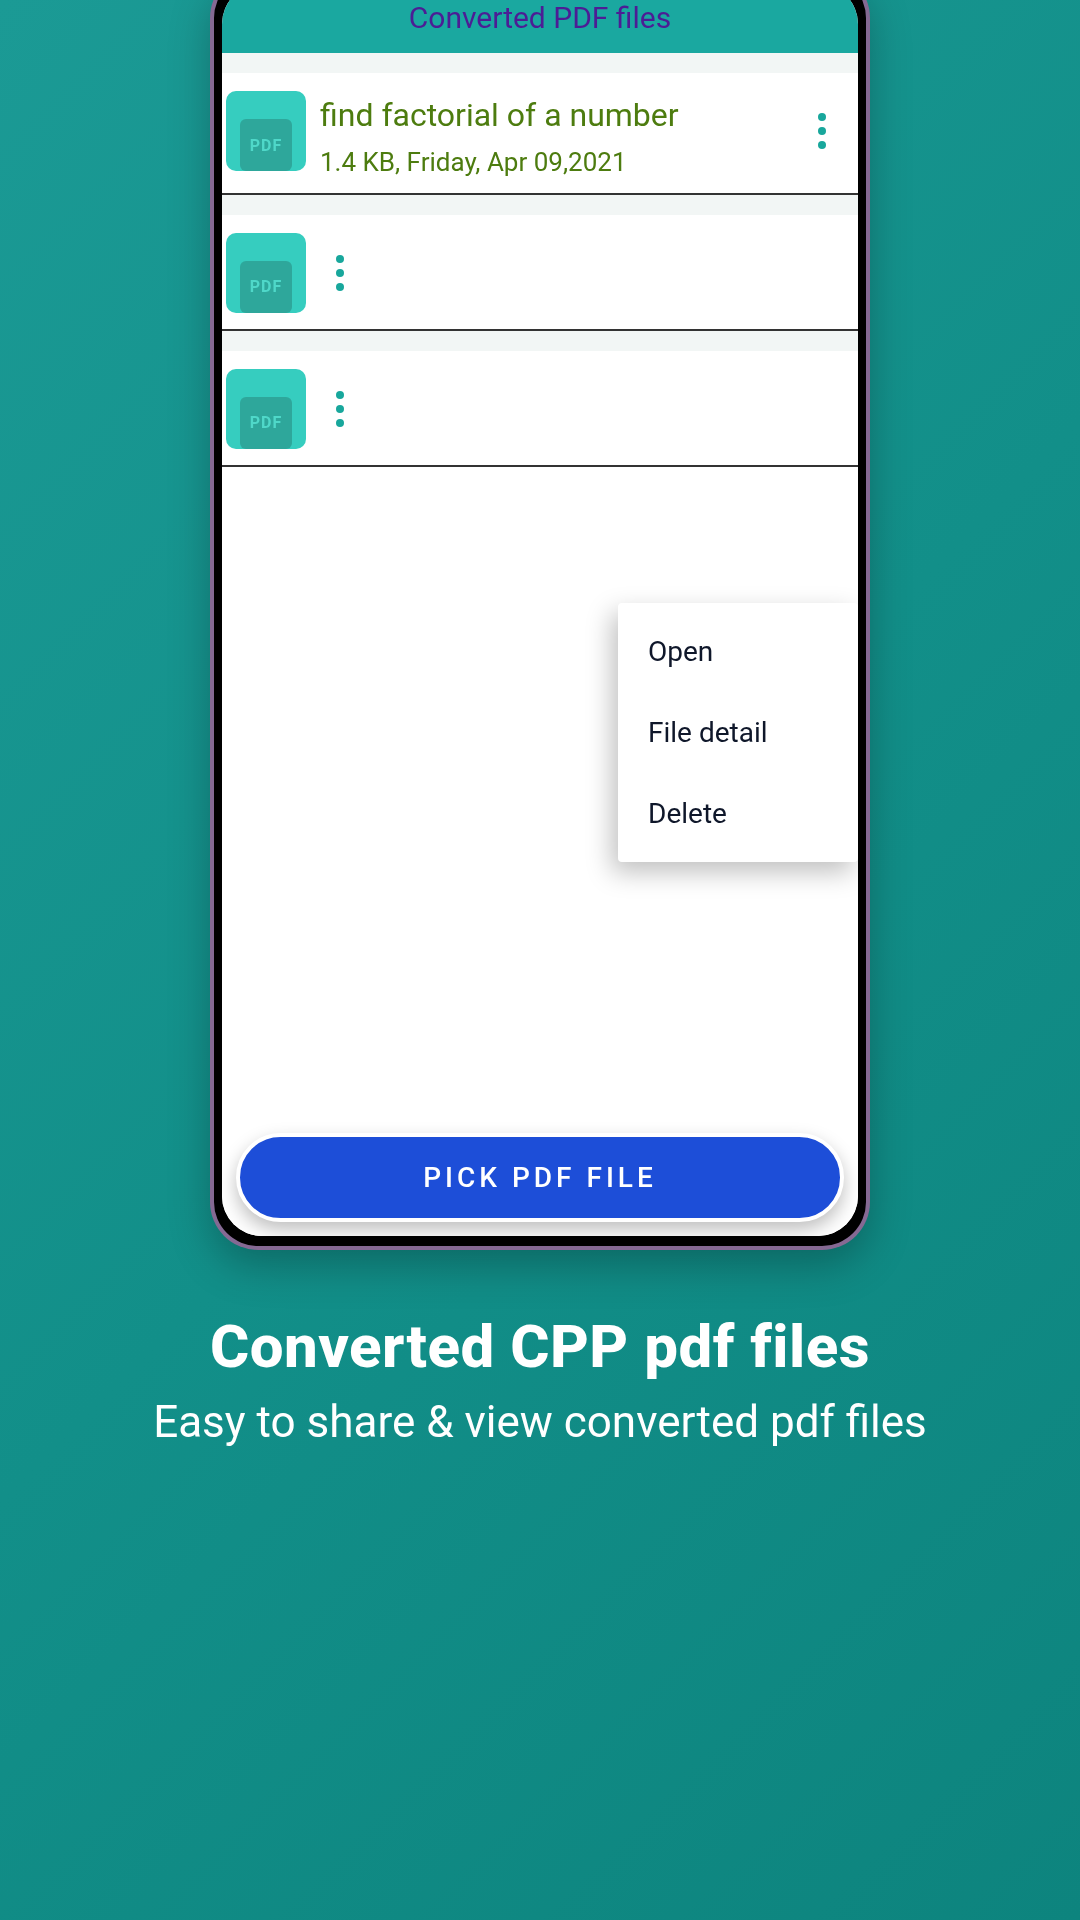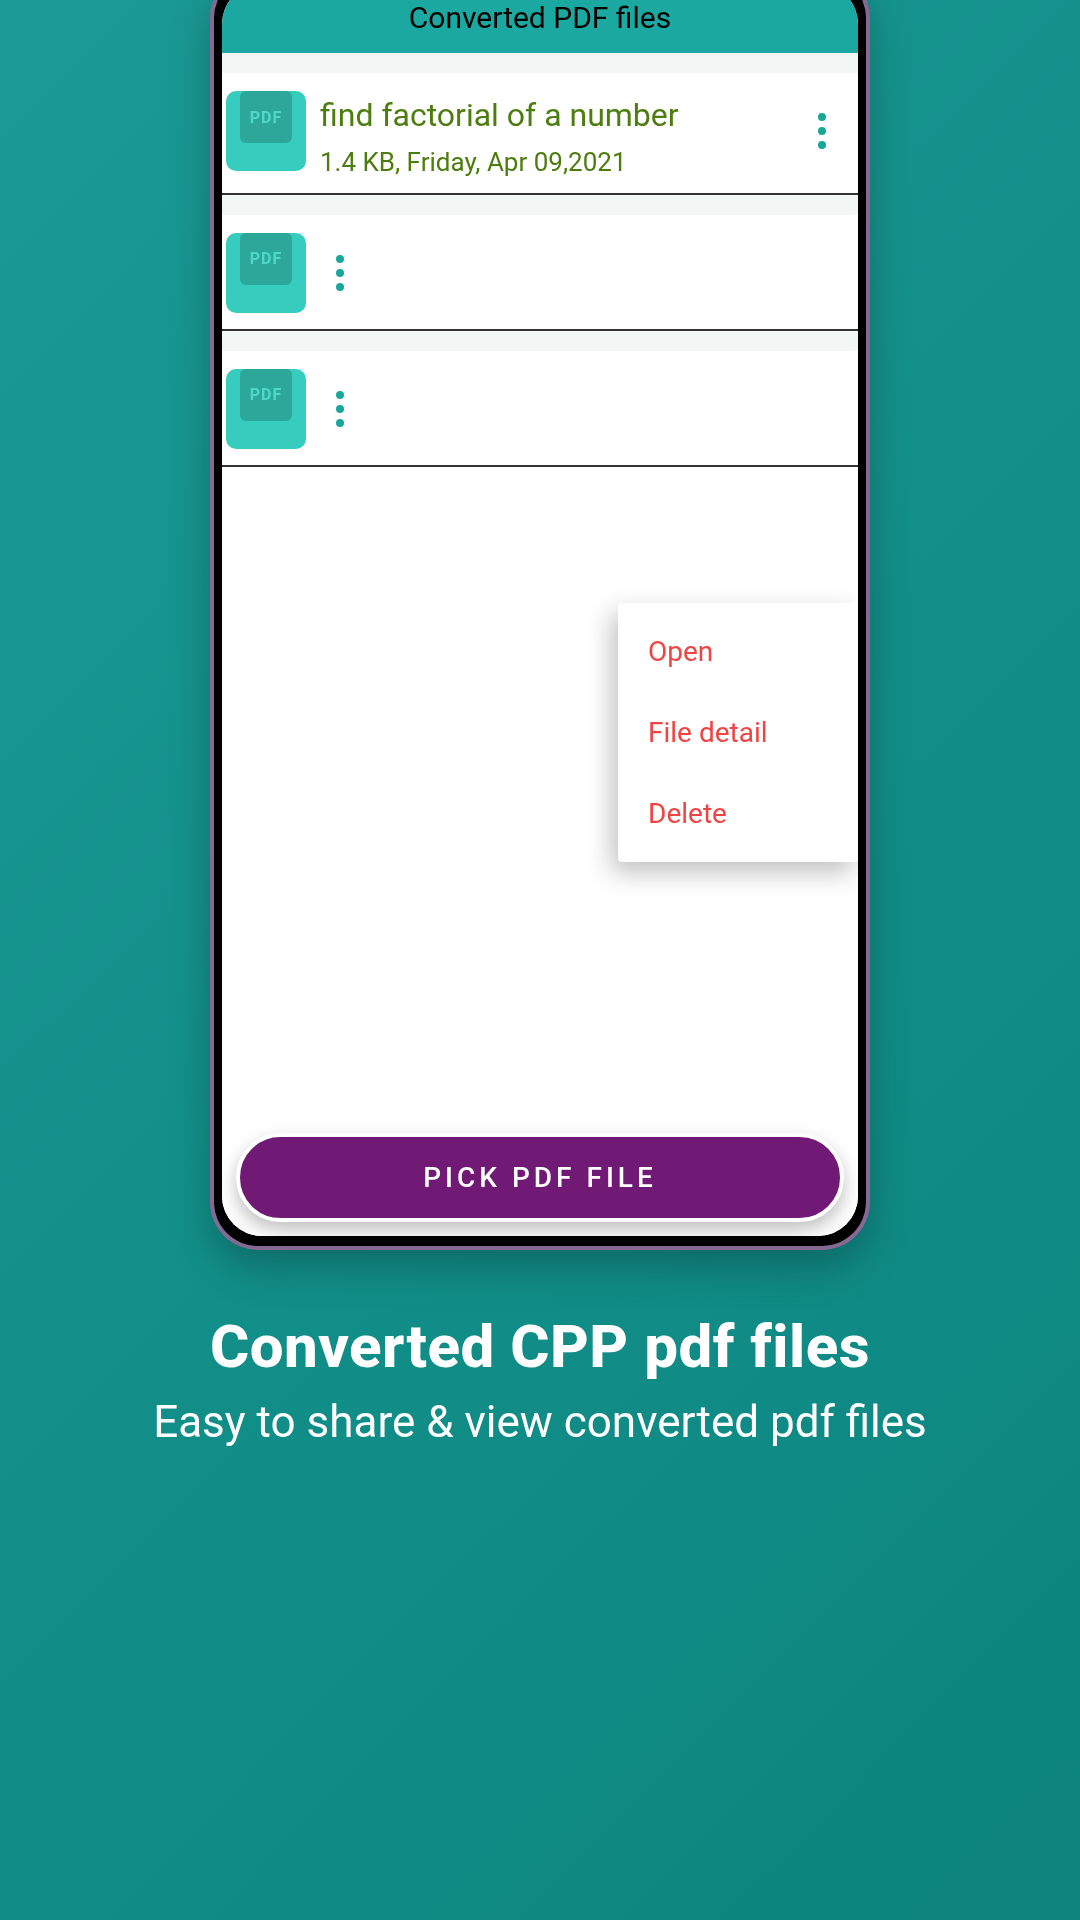--- a/index.html
+++ b/index.html
@@ -44,21 +44,21 @@
     flex-direction: column;
   }
 
   
   .app-header {
     background: #1aa8a0;
     padding: 16px 0 18px;
     text-align: center;
   }
   .app-header .title {
-    color: #000000;
+    color: #4c1d95;
     font-size: 30px;
     font-weight: 400;
   }
 
   
   .file-list {
     background: #fff;
     flex: 1;
     position: relative;
   }
@@ -71,21 +71,21 @@
   }
   .item:last-of-type { border-bottom: 2px solid #333; }
 
   .pdf-icon {
     width: 80px; height: 80px;
     background: #36cdbf;
     border-radius: 10px;
     margin-right: 14px;
     flex-shrink: 0;
     display: flex;
-    align-items: flex-start;
+    align-items: flex-end;
     justify-content: center;
   }
   .pdf-icon .inner {
     width: 52px; height: 52px;
     background: #2ea79b;
     border-radius: 6px;
     display:flex;align-items:center;justify-content:center;
     color: #4fd8c9;
     font-weight: 700;
     font-size: 16px;
@@ -124,33 +124,33 @@
     top: 530px;
     width: 240px;
     background: #fff;
     box-shadow: -6px 10px 26px rgba(0,0,0,0.25);
     border-radius: 4px;
     padding: 8px 0;
   }
   .menu-item {
     padding: 24px 30px;
     font-size: 28px;
-    color: #ef4444;
+    color: #0f172a;
   }
 
   
   .fab-wrap {
     position: absolute;
     left: 0; right: 0; bottom: 14px;
     display:flex; justify-content:center;
     padding: 0 14px;
   }
   .fab {
     width: 100%;
-    background: #701a75;
+    background: #1d4ed8;
     border: 4px solid #fff;
     border-radius: 60px;
     padding: 24px 0;
     text-align: center;
     color: #fff;
     font-size: 28px;
     letter-spacing: 4px;
     font-weight: 500;
     box-shadow: 0 8px 18px rgba(0,0,0,0.25);
   }

